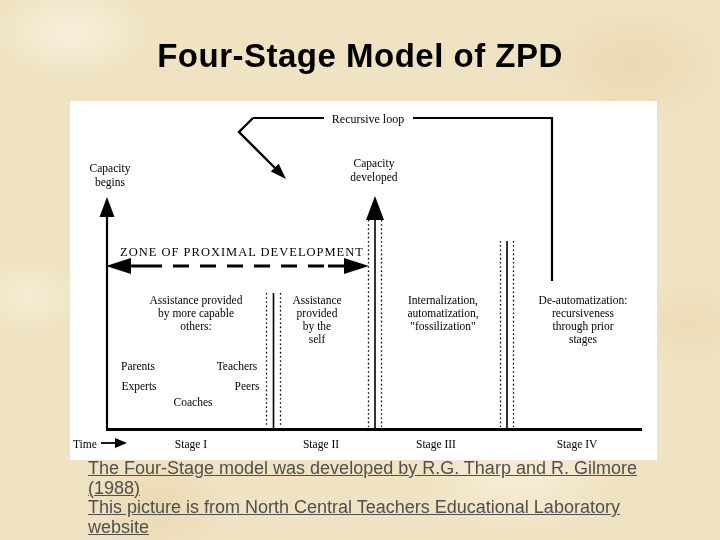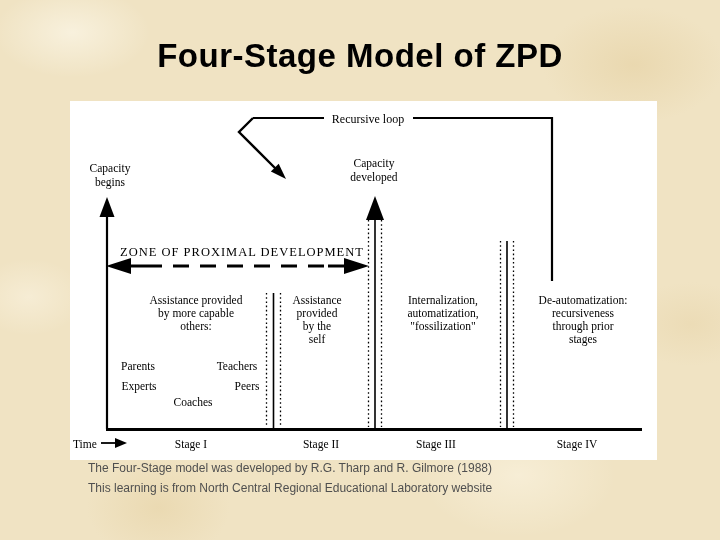--- a/index.html
+++ b/index.html
@@ -31,21 +31,21 @@
   svg text{
     font-family:"Liberation Serif","DejaVu Serif",serif;
     fill:#000;
   }
   .dtxt{font-size:11.5px;}
   .zpdtxt{font-size:12.5px;letter-spacing:1px;}
   .rltxt{font-size:12px;}
   .ink{stroke:#000;}
   .caption{
     position:absolute;left:88px;top:459px;width:560px;
-    font-size:12px;line-height:19.5px;color:#4f4f4f;
+    font-size:18px;line-height:19.5px;color:#4f4f4f;text-decoration:underline;
   }
   .caption a{color:#b05428;text-decoration:underline;}
 </style>
 </head>
 <body>
 
 <div class="slide-title">Four-Stage Model of ZPD</div>
 
 <div class="diagram-box">
   <svg width="587" height="359" viewBox="0 0 587 359">
@@ -134,14 +134,14 @@
       <text class="dtxt" x="121" y="347" text-anchor="middle">Stage I</text>
       <text class="dtxt" x="251" y="347" text-anchor="middle">Stage II</text>
       <text class="dtxt" x="366" y="347" text-anchor="middle">Stage III</text>
       <text class="dtxt" x="507" y="347" text-anchor="middle">Stage IV</text>
     </g>
   </svg>
 </div>
 
 <div class="caption">
   <div>The Four-Stage model was developed by R.G. Tharp and R. Gilmore (1988)</div>
-  <div>This learning is from North Central Regional Educational Laboratory website</div>
+  <div>This picture is from North Central Teachers Educational Laboratory website</div>
 </div>
 
 </body></html>

